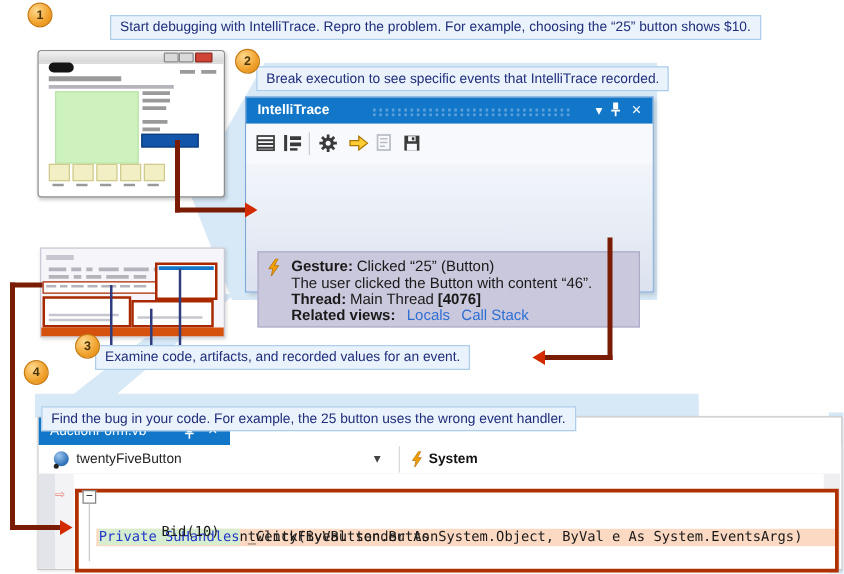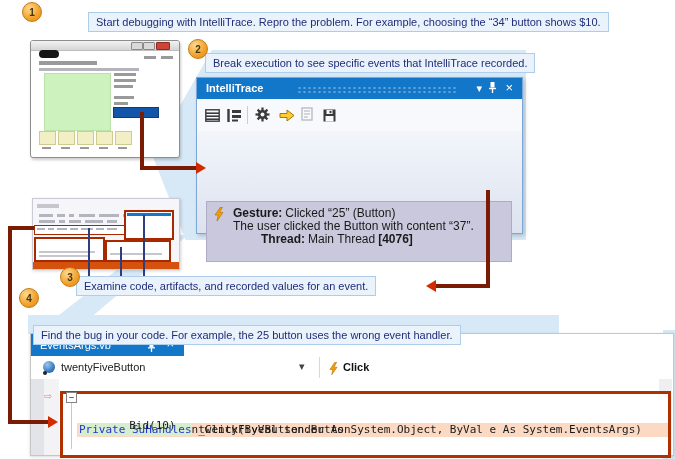--- a/index.html
+++ b/index.html
@@ -86,21 +86,21 @@
   <div class="sw" style="left:152px;top:50px;width:374px;height:190px;clip-path:polygon(16% 0,100% 0,100% 100%,9% 100%,0 55%);"></div>
   <div class="sw" style="left:40px;top:235px;width:148px;height:88px;clip-path:polygon(82% 0,100% 0,30% 100%,6% 100%);"></div>
   <div class="sw" style="left:28px;top:315px;width:531px;height:19px;"></div>
   <div class="sw" style="left:663px;top:330px;width:12px;height:129px;"></div>
 
   <div class="badge" style="left:22px;top:2px;">1</div>
   <div class="badge" style="left:188px;top:39px;">2</div>
   <div class="badge" style="left:60px;top:267px;">3</div>
   <div class="badge" style="left:19px;top:288px;">4</div>
 
-  <div class="stepbox" style="left:88px;top:12px;">Start debugging with IntelliTrace. Repro the problem. For example, choosing the “34” button shows $10.</div>
+  <div class="stepbox" style="left:88px;top:12px;">Start debugging with IntelliTrace. Repro the problem. For example, choosing the “25” button shows $10.</div>
   <div class="stepbox" style="left:205px;top:53px;">Break execution to see specific events that IntelliTrace recorded.</div>
   <div class="stepbox" style="left:76px;top:276px;">Examine code, artifacts, and recorded values for an event.</div>
   <div class="stepbox" style="left:33px;top:301px;margin-top:24px;">Find the bug in your code. For example, the 25 button uses the wrong event handler.</div>
 
   <div class="browser">
     <div class="btitle"></div>
     <div class="wbtn" style="left:100px;width:10px;"></div>
     <div class="wbtn" style="left:112px;width:10px;"></div>
     <div class="wbtn" style="left:125px;width:12px;background:#D04437;border-color:#8E2A20;"></div>
     <div class="abs" style="left:8px;top:9px;width:20px;height:8px;background:#151515;border-radius:4px;"></div>
@@ -240,62 +240,65 @@
       <div class="eventbox">
         <span class="abs" style="left:7px;top:5px;">
           <svg width="10" height="14" viewBox="0 0 10 14">
               <polygon points="6.5,0 1,8 4.2,8 3,14 9,5.5 5.6,5.5 8.5,0" fill="#F2A007" stroke="#B06A00" stroke-width="0.6"></polygon>
             </svg>
         </span>
         <div class="eline" style="top:4px;">
           <b>Gesture:</b><span class="ml3">Clicked “25” (Button)</span>
         </div>
         <div class="eline" style="top:17px;">
-          <span>The user clicked the Button with content “37”.</span>
-        </div>
-        <div class="eline" style="top:30px;margin-left:28px;">
+          <span>The user clicked the Button with content “46”.</span>
+        </div>
+        <div class="eline" style="top:30px;">
           <b>Thread:</b><span class="ml3">Main Thread</span><b class="ml3">[4076]</b>
+        </div>
+        <div class="eline" style="top:43px;">
+          <b>Related views:</b><span class="elink">Locals</span><span class="elink">Call Stack</span>
         </div>
       </div>
     </div>
   </div>
 
   <div class="rline" style="left:486px;top:190px;width:4px;height:98px;"></div>
   <div class="rline" style="left:436px;top:284px;width:54px;height:4px;"></div>
   <div class="rhead left" style="left:426px;top:280px;"></div>
 
   <div class="rline" style="left:8px;top:226px;width:26px;height:4px;"></div>
   <div class="rline" style="left:8px;top:226px;width:4px;height:198px;"></div>
   <div class="rline" style="left:8px;top:420px;width:40px;height:4px;"></div>
   <div class="rhead right" style="left:48px;top:416px;"></div>
 
   <div class="editor">
     <div class="edtab">
-      <span class="lbl">EventsArgs.vb</span>
+      <span class="lbl">AuctionForm.vb</span>
       <span class="abs" style="right:28px;top:5px;">
         <svg width="9" height="12">
             <rect x="2.5" y="1" width="4" height="5" fill="#FFF"></rect>
             <line x1="1" y1="6.8" x2="8" y2="6.8" stroke="#FFF" stroke-width="1.3"></line>
             <line x1="4.5" y1="6.8" x2="4.5" y2="11" stroke="#FFF" stroke-width="1.3"></line>
           </svg>
       </span>
       <span class="abs" style="right:10px;top:2px;color:#fff;font-size:13px;">×</span>
     </div>
     <div class="navbar">
       <span class="sphere"></span>
       <span class="spheredot"></span>
       <span class="abs" style="left:30px;top:5px;font-size:11px;color:#222;">twentyFiveButton</span>
       <span class="abs" style="left:268px;top:4px;color:#444;font-size:11px;">▾</span>
       <span class="sep" style="left:288px;top:1px;height:21px;"></span>
       <span class="abs" style="left:298px;top:5px;">
         <svg width="9" height="13" viewBox="0 0 10 14">
             <polygon points="6.5,0 1,8 4.2,8 3,14 9,5.5 5.6,5.5 8.5,0" fill="#F2A007" stroke="#B06A00" stroke-width="0.6"></polygon>
           </svg>
       </span>
-      <span class="abs" style="left:312px;top:5px;font-size:11px;font-weight:bold;color:#111;">Click</span>
+      <span class="abs" style="left:312px;top:5px;font-size:11px;font-weight:bold;color:#111;">System</span>
     </div>
     <div class="codearea">
       <div class="gut1"></div>
       <div class="gut2"></div>
       <div class="vscroll"></div>
       <span class="execarrow">⇨</span>
       <div class="redcode">
         <div class="crow" style="top:1px;">
           <div class="peachline"><span class="kw">Private Sub</span><span> TenBtn_Click(ByVal sender As System.Object, ByVal e As System.EventsArgs)</span></div>
         </div>

